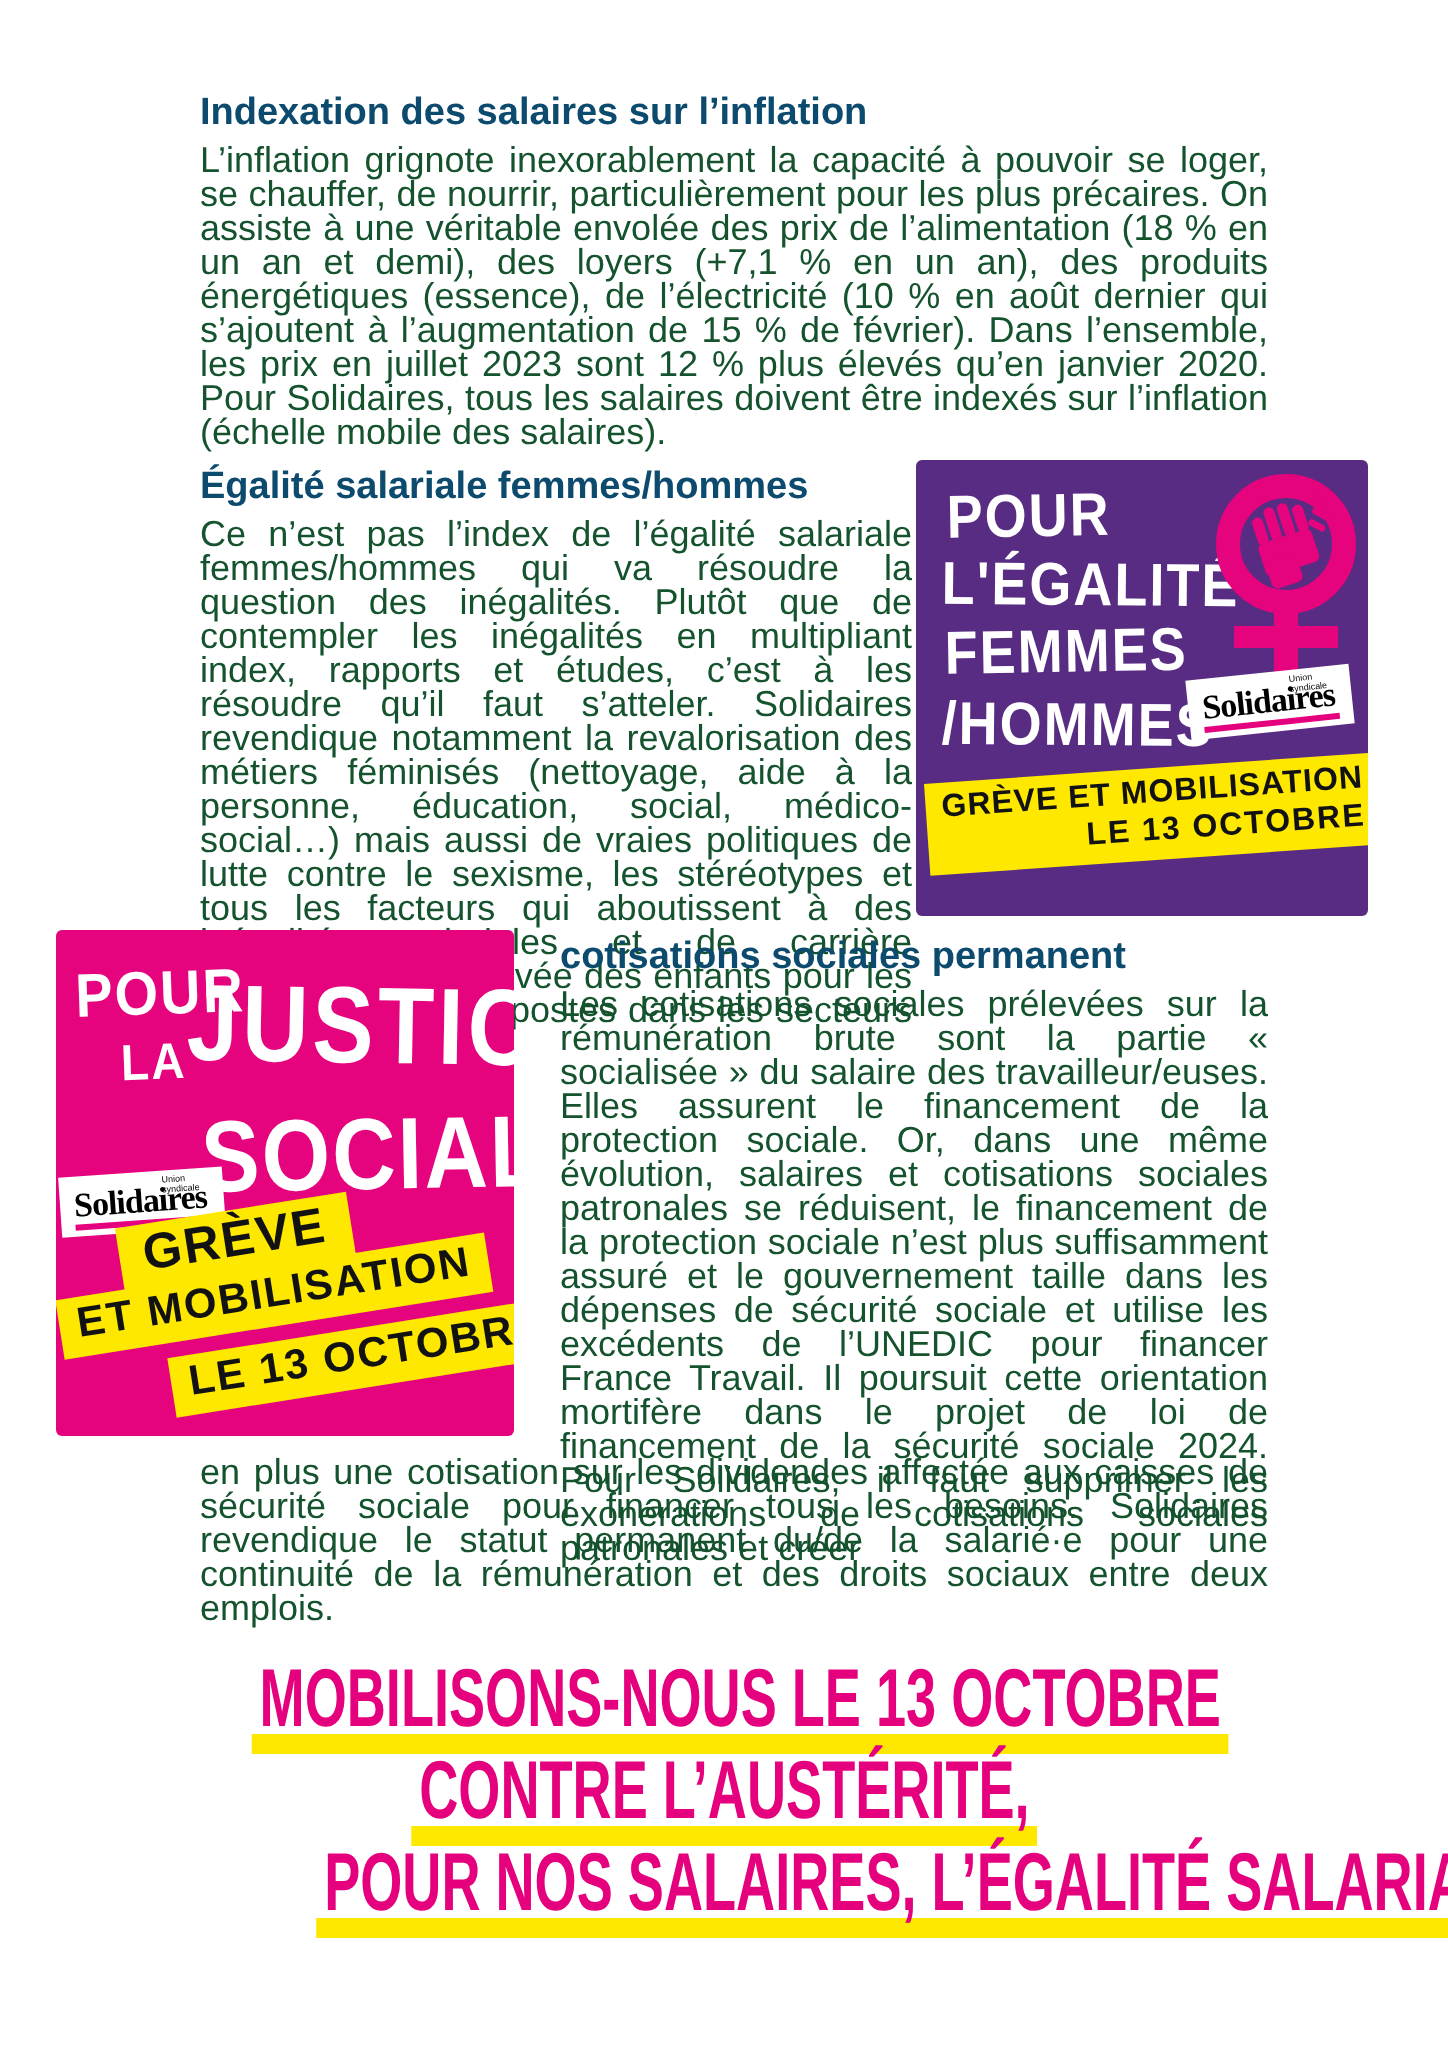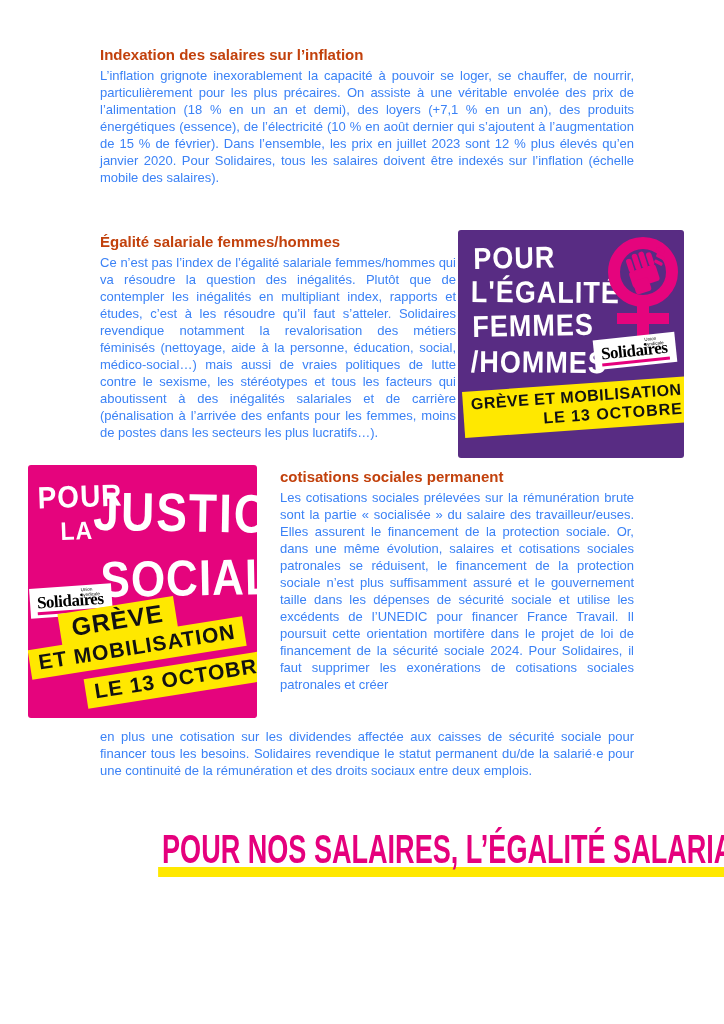--- a/index.html
+++ b/index.html
@@ -2,22 +2,22 @@
 <html><head>
 <meta charset="utf-8">
 <style>
   html,body { margin:0; padding:0; background:#fff; }
   .page {
     position:relative; width:724px; height:1024px; background:#ffffff;
     font-family:"Liberation Sans", sans-serif; color:#1d1d1b; overflow:hidden;
   }
   
   .textblock { position:absolute; }
-  .h-sec { font-size:15px; font-weight:bold; margin:0 0 4px 0; color:#c2410c; }
-  .p-body { font-size:13px; line-height:17px; text-align:justify; margin:0; color:#3b82f6; }
+  .h-sec { font-size:19px; font-weight:bold; margin:0 0 4px 0; color:#0c4a6e; }
+  .p-body { font-size:18px; line-height:17px; text-align:justify; margin:0; color:#14532d; }
   #sec1 { left:100px; top:46px; width:534px; }
   #sec2-left { left:100px; top:233px; width:356px; }
   #sec3-right { left:280px; top:468px; width:354px; }
   #sec3-cont { left:100px; top:728px; width:534px; }
 
   
   .poster { position:absolute; overflow:hidden; border-radius:3px; }
   .marker { position:absolute; color:#fff; font-weight:bold; white-space:nowrap; transform-origin:left top; letter-spacing:1px; }
   .ystrip { position:absolute; background:#ffe800; color:#121212; font-weight:bold; white-space:nowrap; transform-origin:left center; letter-spacing:1px; }
 
@@ -129,17 +129,23 @@
     <h3 class="h-sec">cotisations sociales permanent</h3>
     <p class="p-body">Les cotisations sociales prélevées sur la rémunération brute sont la partie « socialisée » du salaire des travailleur/euses. Elles assurent le financement de la protection sociale. Or, dans une même évolution, salaires et cotisations sociales patronales se réduisent, le financement de la protection sociale n’est plus suffisamment assuré et le gouvernement taille dans les dépenses de sécurité sociale et utilise les excédents de l’UNEDIC pour financer France Travail. Il poursuit cette orientation mortifère dans le projet de loi de financement de la sécurité sociale 2024. Pour Solidaires, il faut supprimer les exonérations de cotisations sociales patronales et créer</p>
   </div>
 
   <div id="sec3-cont" class="textblock">
     <p class="p-body">en plus une cotisation sur les dividendes affectée aux caisses de sécurité sociale pour financer tous les besoins. Solidaires revendique le statut permanent du/de la salarié·e pour une continuité de la rémunération et des droits sociaux entre deux emplois.</p>
   </div>
 
   <div id="footer-banner">
     <div class="banner-line">
+      <span class="banner-text">MOBILISONS-NOUS LE 13 OCTOBRE</span>
+    </div>
+    <div class="banner-line">
+      <span class="banner-text">CONTRE L’AUSTÉRITÉ,</span>
+    </div>
+    <div class="banner-line">
       <span class="banner-text">POUR NOS SALAIRES, L’ÉGALITÉ SALARIALE</span>
     </div>
   </div>
 
 </div>
 
 </body></html>

